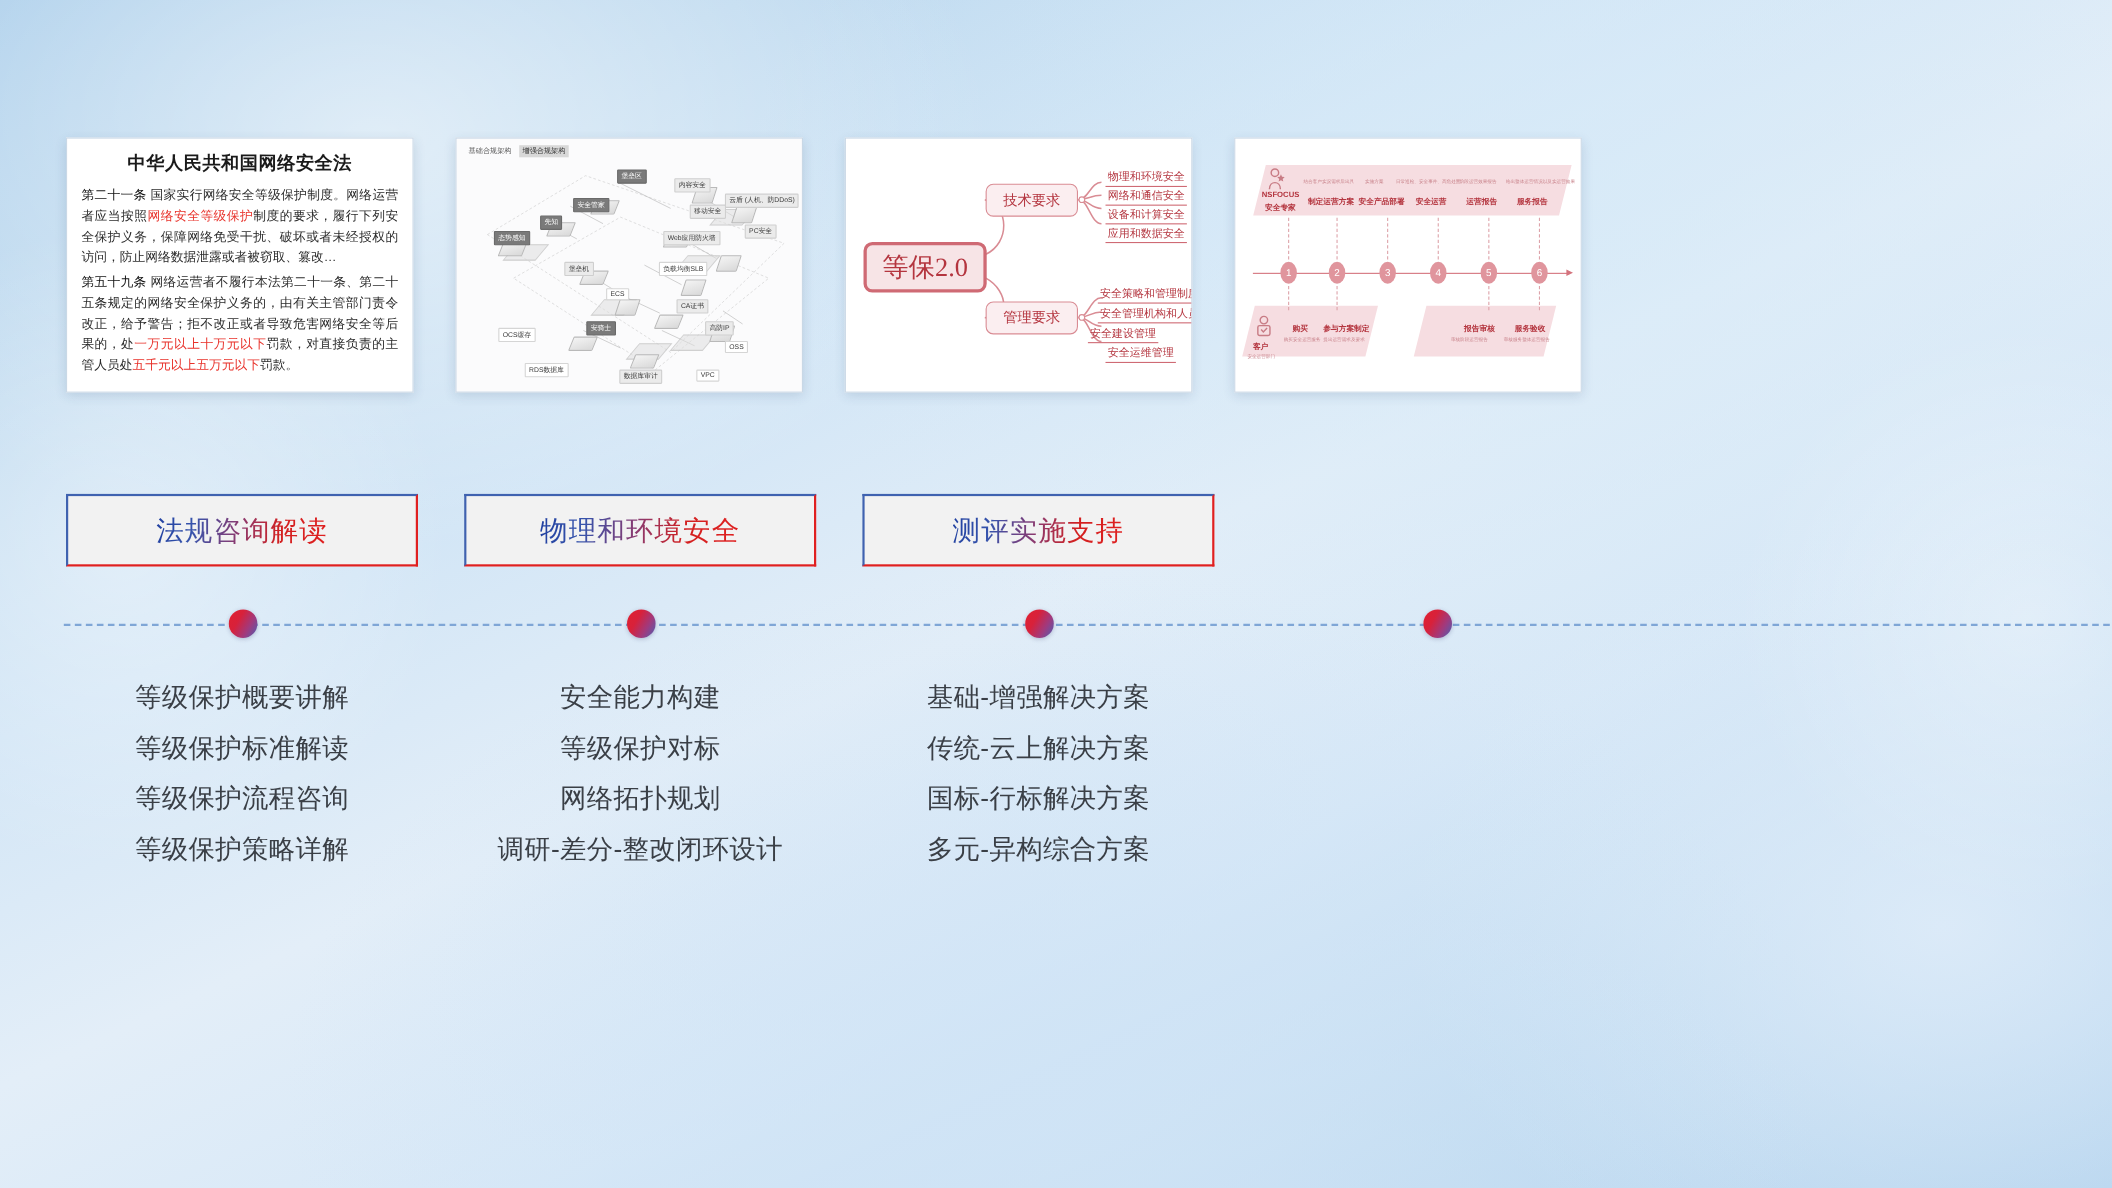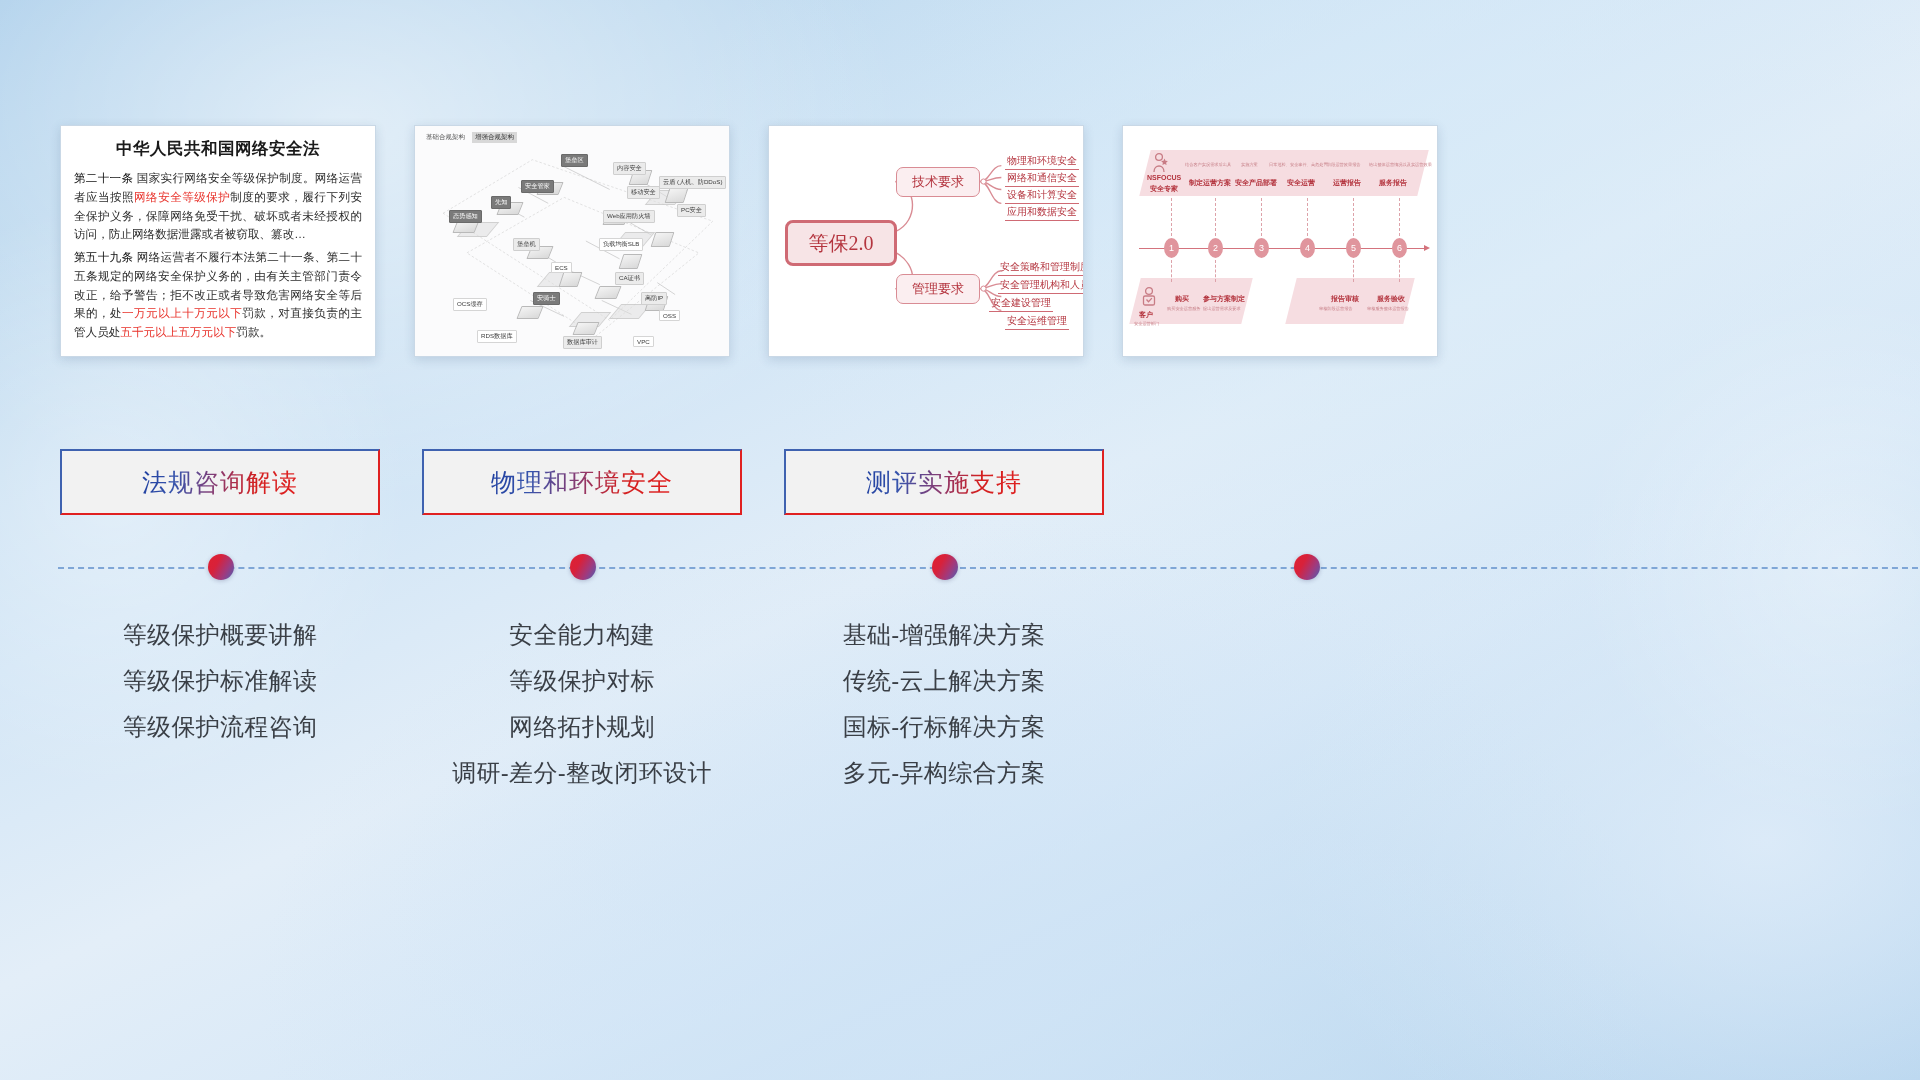--- a/index.html
+++ b/index.html
@@ -118,21 +118,21 @@
   
   .mind-card { background: #fff; }
   .mind-root {
     position: absolute;
     left: 16px; top: 94px;
     width: 112px; height: 46px;
     background: #f7e4e6;
     border: 3px solid #cf6a74;
     border-radius: 8px;
     display: flex; align-items: center; justify-content: center;
-    font-size: 20px; color: #b4353f;
+    font-size: 24px; color: #b4353f;
     font-family: "Liberation Serif", "DejaVu Serif", serif;
   }
   .mind-branch {
     position: absolute;
     width: 84px; height: 30px;
     background: #fbeef0;
     border: 1.6px solid #d98c94;
     border-radius: 7px;
     display: flex; align-items: center; justify-content: center;
     font-size: 13px; color: #b4353f;
@@ -496,20 +496,21 @@
     <div class="tl-dot" style="left:874px;"></div>
     <div class="tl-dot" style="left:1236px;"></div>
   </div>
 
   <div class="columns">
 
     <div class="col">
       <div class="col-item">等级保护概要讲解</div>
       <div class="col-item">等级保护标准解读</div>
       <div class="col-item">等级保护流程咨询</div>
+      <div class="col-item">等级保护策略详解</div>
     </div>
 
     <div class="col">
       <div class="col-item">安全能力构建</div>
       <div class="col-item">等级保护对标</div>
       <div class="col-item">网络拓扑规划</div>
       <div class="col-item">调研-差分-整改闭环设计</div>
     </div>
 
     <div class="col">

